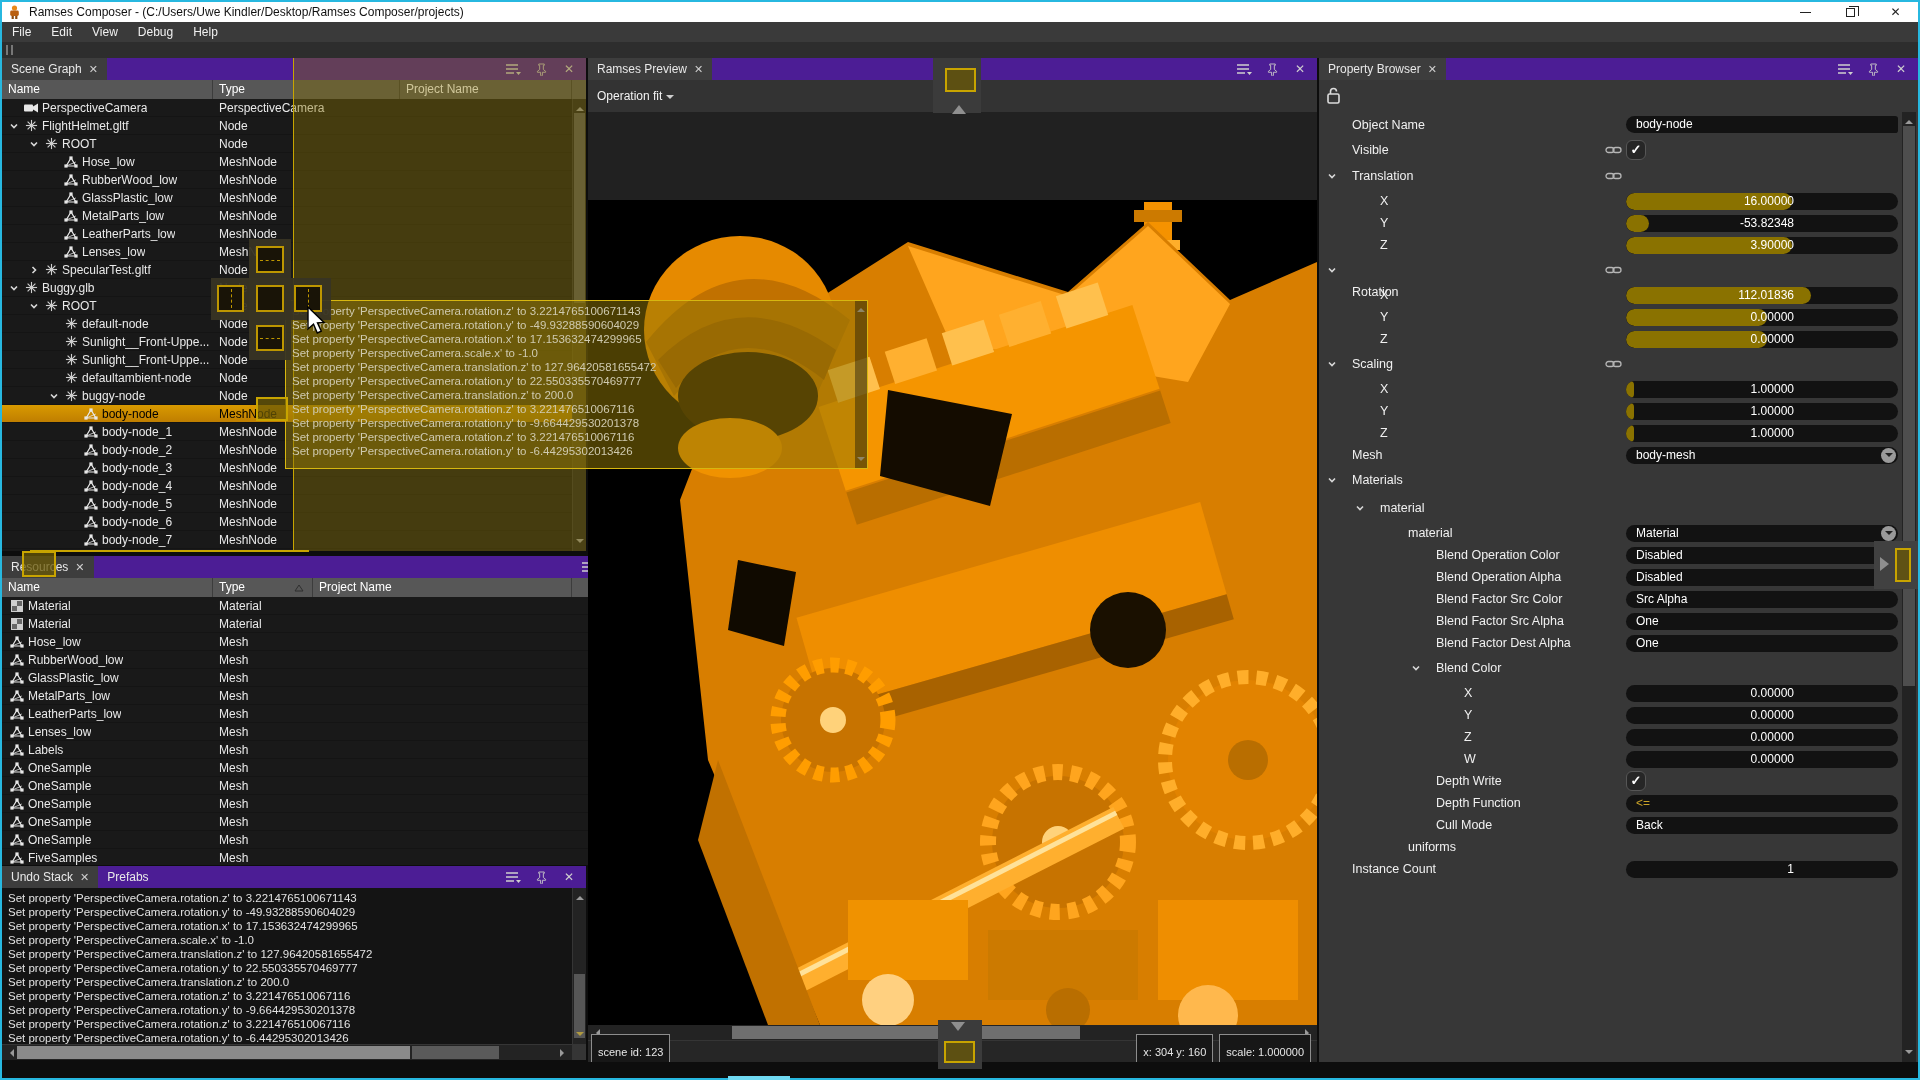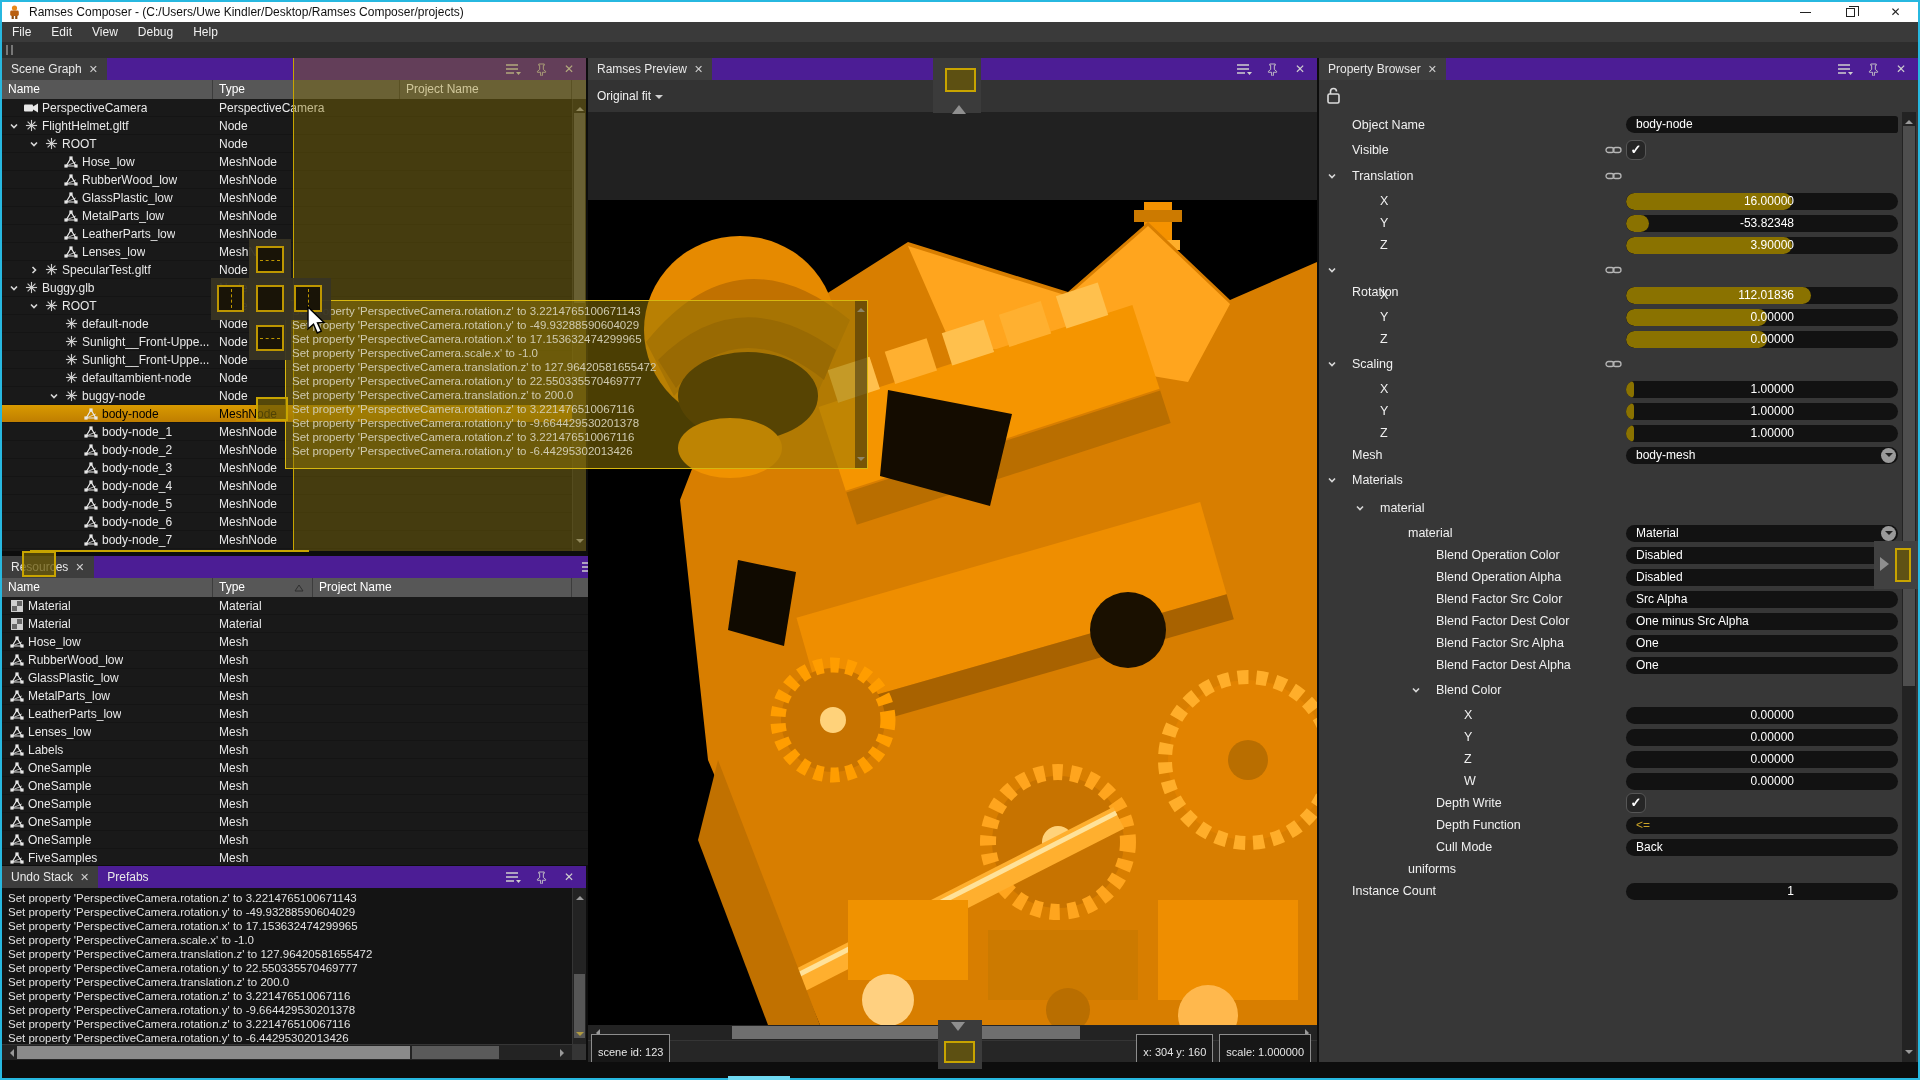--- a/index.html
+++ b/index.html
@@ -910,21 +910,21 @@
         </span>
       <span class="ic">
           <svg width="11" height="13" viewBox="0 0 12 14">
             <path d="M3 1 h6 v1.5 h-1 V7 l2.5 2 v1 H7 v3.5 L6 14 5 13.5 V10 H1.5 V9 L4 7 V2.5 H3 Z" fill="none" stroke="#c9c9c9"></path>
           </svg>
         </span>
       <span class="ic" style="color:#cfcfcf;font-size:12px">✕</span>
     </div>
   </div>
   <div id="fitrow">
-    <span class="fitlbl">Original fit</span>
+    <span class="fitlbl">Operation fit</span>
     <div class="caret"></div>
   </div>
 
   <div class="abs" style="left:0;top:54px;width:729px;height:913px;background:#000;overflow:hidden">
     <svg width="729" height="913" viewBox="0 0 729 913">
       <rect x="0" y="0" width="729" height="88" fill="#212121"></rect>
       <g transform="translate(0,88)">
 
         <rect x="556" y="2" width="28" height="92" fill="#f59200"></rect>
         <rect x="546" y="10" width="48" height="12" fill="#cc7a00"></rect>
@@ -1176,26 +1176,20 @@
           <span class="val left">Disabled</span>
         </div>
       </div>
       <div class="prow">
         <span class="plabel" style="left: 117px;">Blend Factor Src Color</span>
         <div class="pfield">
           <span class="val left">Src Alpha</span>
         </div>
       </div>
       <div class="prow">
-        <span class="plabel" style="left: 117px;">Blend Factor Dest Color</span>
-        <div class="pfield">
-          <span class="val left">One minus Src Alpha</span>
-        </div>
-      </div>
-      <div class="prow">
         <span class="plabel" style="left: 117px;">Blend Factor Src Alpha</span>
         <div class="pfield">
           <span class="val left">One</span>
         </div>
       </div>
       <div class="prow">
         <span class="plabel" style="left: 117px;">Blend Factor Dest Alpha</span>
         <div class="pfield">
           <span class="val left">One</span>
         </div>

